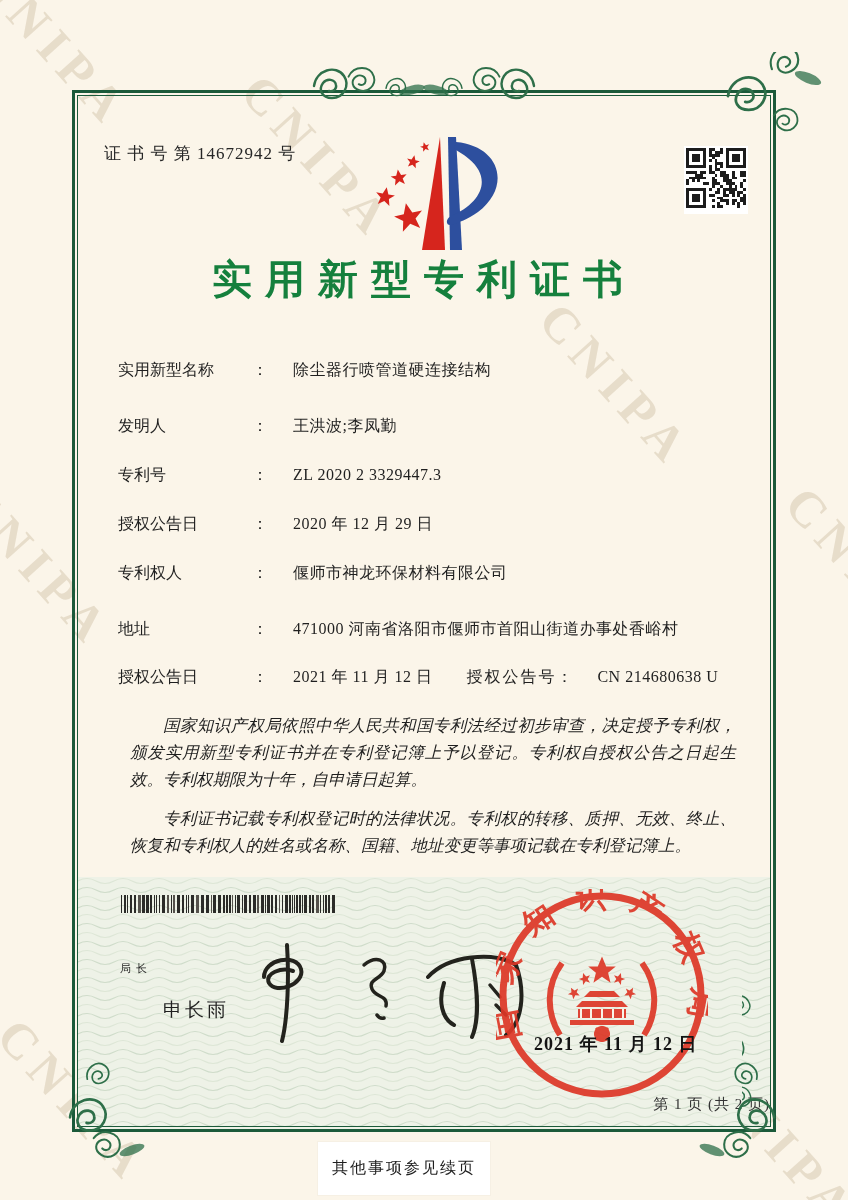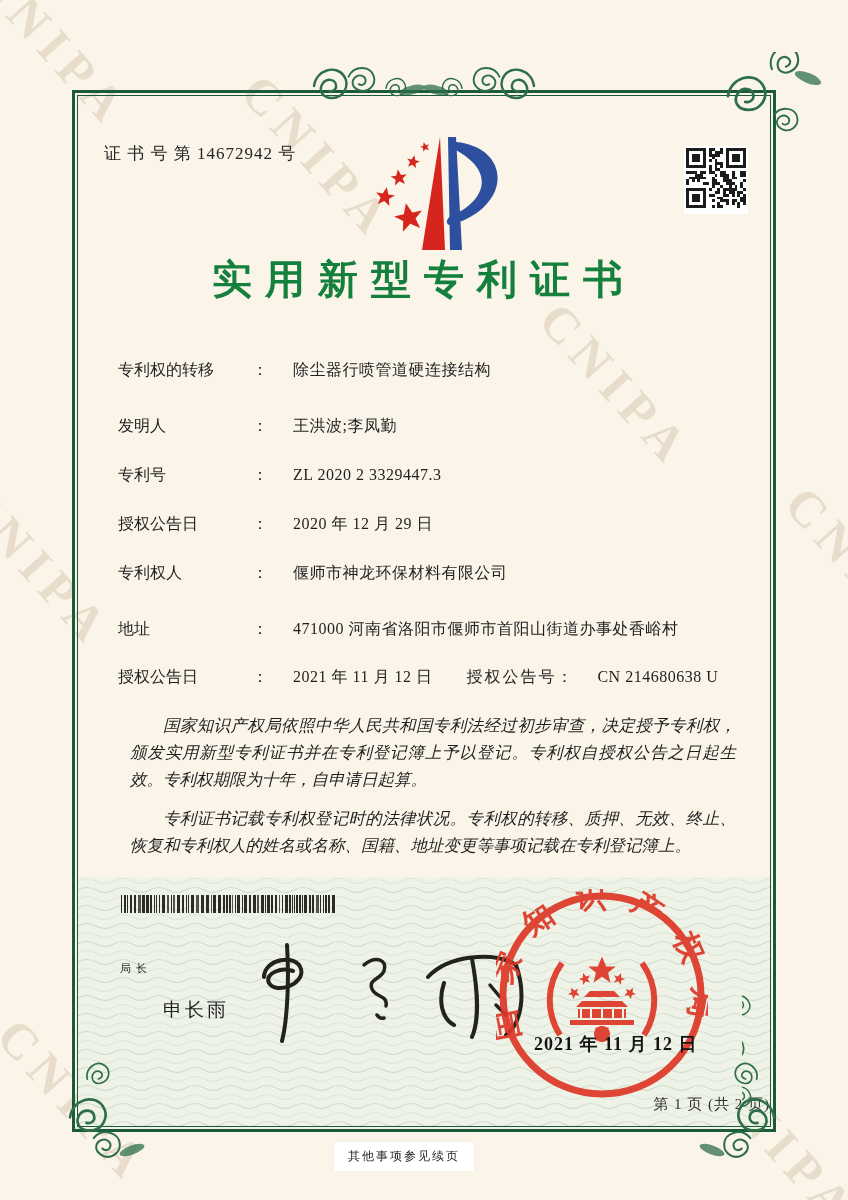--- a/index.html
+++ b/index.html
@@ -39,21 +39,21 @@
   .band{position:absolute;left:78px;top:877px;width:692px;height:252px;background:#eef2e7;overflow:hidden;z-index:1;}
   .band-items{position:absolute;left:78px;top:877px;width:692px;height:252px;z-index:3;}
   .barcode{position:absolute;left:42px;top:18px;}
   .signer-title{position:absolute;left:42px;top:84px;font-size:11px;letter-spacing:5px;}
   .signer-name{position:absolute;left:42px;top:120px;font-size:19px;letter-spacing:3px;margin-left:43px;}
   .sig{position:absolute;left:168px;top:58px;}
   .seal{position:absolute;left:418px;top:12px;}
   .seal-date{position:absolute;left:456px;top:155px;font-size:18px;font-weight:700;letter-spacing:1px;color:#141414;}
   .page-footer{position:absolute;left:0;right:0;top:218px;text-align:right;font-size:15px;color:#333;letter-spacing:1px;}
   .cont-note{position:absolute;left:404px;top:1142px;transform:translateX(-50%);z-index:3;background:#ffffff;
-             padding:6px 14px;font-size:12px;letter-spacing:2px;white-space:nowrap;box-shadow:0 0 0 1px rgba(0,0,0,0.02);}
+             padding:16px 14px;font-size:16px;letter-spacing:2px;white-space:nowrap;box-shadow:0 0 0 1px rgba(0,0,0,0.02);}
   .defs{position:absolute;width:0;height:0;overflow:hidden;}
 </style>
 </head>
 <body>
 
 <svg class="defs" aria-hidden="true">
   <defs>
     <path id="star" d="M0,-10 L2.9,-3.1 L9.5,-3.1 L4.2,1.2 L5.9,8.1 L0,4 L-5.9,8.1 L-4.2,1.2 L-9.5,-3.1 L-2.9,-3.1 Z"></path>
     <path id="curl" d="M0,14 C2,-2 22,-8 30,4 C36,13 30,26 18,26 C8,26 4,18 9,11 C13,6 21,7 22,13 C23,17 19,20 15,19" fill="none" stroke="#2e6f49" stroke-width="2.4" stroke-linecap="round"></path>
   </defs>
@@ -398,21 +398,21 @@
           <rect x="9" y="20" width="1" height="1" fill="#1c1c1c"></rect>
           <rect x="11" y="20" width="1" height="1" fill="#1c1c1c"></rect>
           <rect x="12" y="20" width="1" height="1" fill="#1c1c1c"></rect>
           <rect x="18" y="20" width="1" height="1" fill="#1c1c1c"></rect>
         </svg>
     </div>
 
     <div class="title">实用新型专利证书</div>
 
     <div class="fields">
-      <div class="frow" style="top:0"><span class="flabel">专利权的转移</span><span class="fcolon">：</span><span class="fvalue">除尘器行喷管道硬连接结构</span></div>
+      <div class="frow" style="top:0"><span class="flabel">实用新型名称</span><span class="fcolon">：</span><span class="fvalue">除尘器行喷管道硬连接结构</span></div>
       <div class="frow" style="top:56px"><span class="flabel">发明人</span><span class="fcolon">：</span><span class="fvalue">王洪波;李凤勤</span></div>
       <div class="frow" style="top:105px"><span class="flabel">专利号</span><span class="fcolon">：</span><span class="fvalue">ZL 2020 2 3329447.3</span></div>
       <div class="frow" style="top:154px"><span class="flabel">授权公告日</span><span class="fcolon">：</span><span class="fvalue">2020 年 12 月 29 日</span></div>
       <div class="frow" style="top:203px"><span class="flabel">专利权人</span><span class="fcolon">：</span><span class="fvalue">偃师市神龙环保材料有限公司</span></div>
       <div class="frow" style="top:259px"><span class="flabel">地址</span><span class="fcolon">：</span><span class="fvalue">471000 河南省洛阳市偃师市首阳山街道办事处香峪村</span></div>
       <div class="frow" style="top:307px"><span class="flabel">授权公告日</span><span class="fcolon">：</span><span class="fvalue">2021 年 11 月 12 日</span><span class="fpair2"><span class="flabel2">授权公告号</span><span class="fcolon">：</span><span class="fvalue">CN 214680638 U</span></span></div>
     </div>
 
     <div class="paras">
       <p>国家知识产权局依照中华人民共和国专利法经过初步审查，决定授予专利权，颁发实用新型专利证书并在专利登记簿上予以登记。专利权自授权公告之日起生效。专利权期限为十年，自申请日起算。</p>

